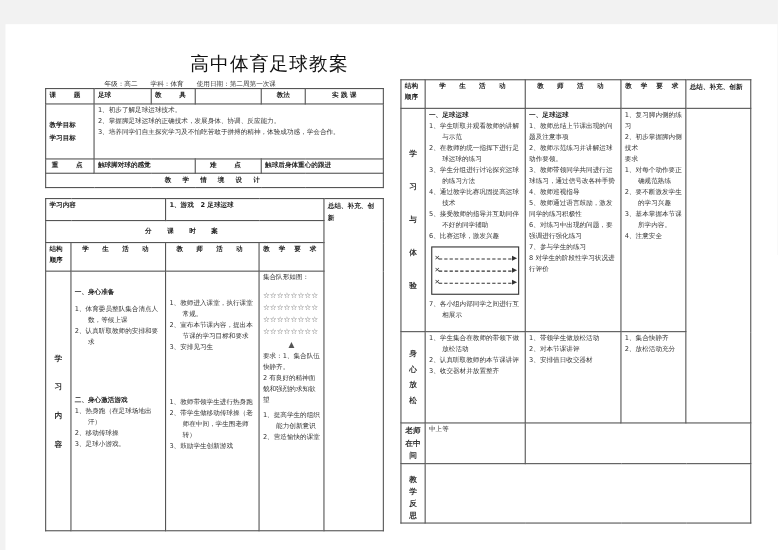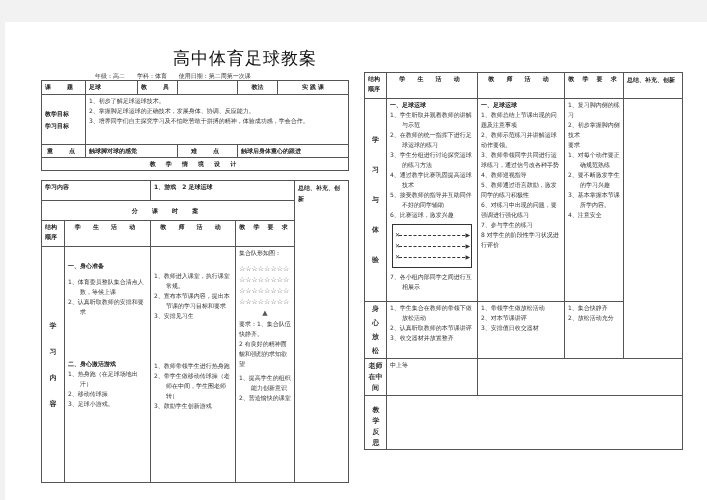--- a/index.html
+++ b/index.html
@@ -208,21 +208,21 @@
         <li>1、对每个动作要正确规范熟练</li>
         <li>2、要不断激发学生的学习兴趣</li>
         <li>3、基本掌握本节课所学内容。</li>
         <li>4、注意安全</li>
       </ol>
     </td>
     <td rowspan="2"></td>
   </tr>
   <tr style="height:56px">
     <td class="vert2" style="vertical-align:middle; padding:0;">
-      <div style="width:8px; margin:0 auto; word-break:break-all;">身心放松</div>
+      <div style="width:8px; margin:13px auto; word-break:break-all;">身心放松</div>
     </td>
     <td>
       <ol>
         <li>1、学生集合在教师的带领下做放松活动</li>
         <li>2、认真听取教师的本节课讲评</li>
         <li>3、收交器材并放置整齐</li>
       </ol>
     </td>
     <td>
       <div>1、带领学生做放松活动</div>
@@ -238,18 +238,18 @@
   </tr>
   <tr style="height:37px">
     <td class="vert2" style="vertical-align:middle; padding:0; line-height:11px;">
       <div style="width:16px; margin:0 auto; word-break:break-all;">老师在中间</div>
     </td>
     <td>中上等</td>
     <td colspan="3"></td>
   </tr>
   <tr style="height:54px">
     <td class="vert2" style="vertical-align:bottom; padding:0; line-height:11px;">
-      <div style="width:8px; margin:0 auto; word-break:break-all;text-align:right;">教学反思</div>
+      <div style="width:8px; margin:0 auto; word-break:break-all;">教学反思</div>
     </td>
     <td colspan="4"></td>
   </tr>
 </tbody>
   </table>
 
 </body></html>

